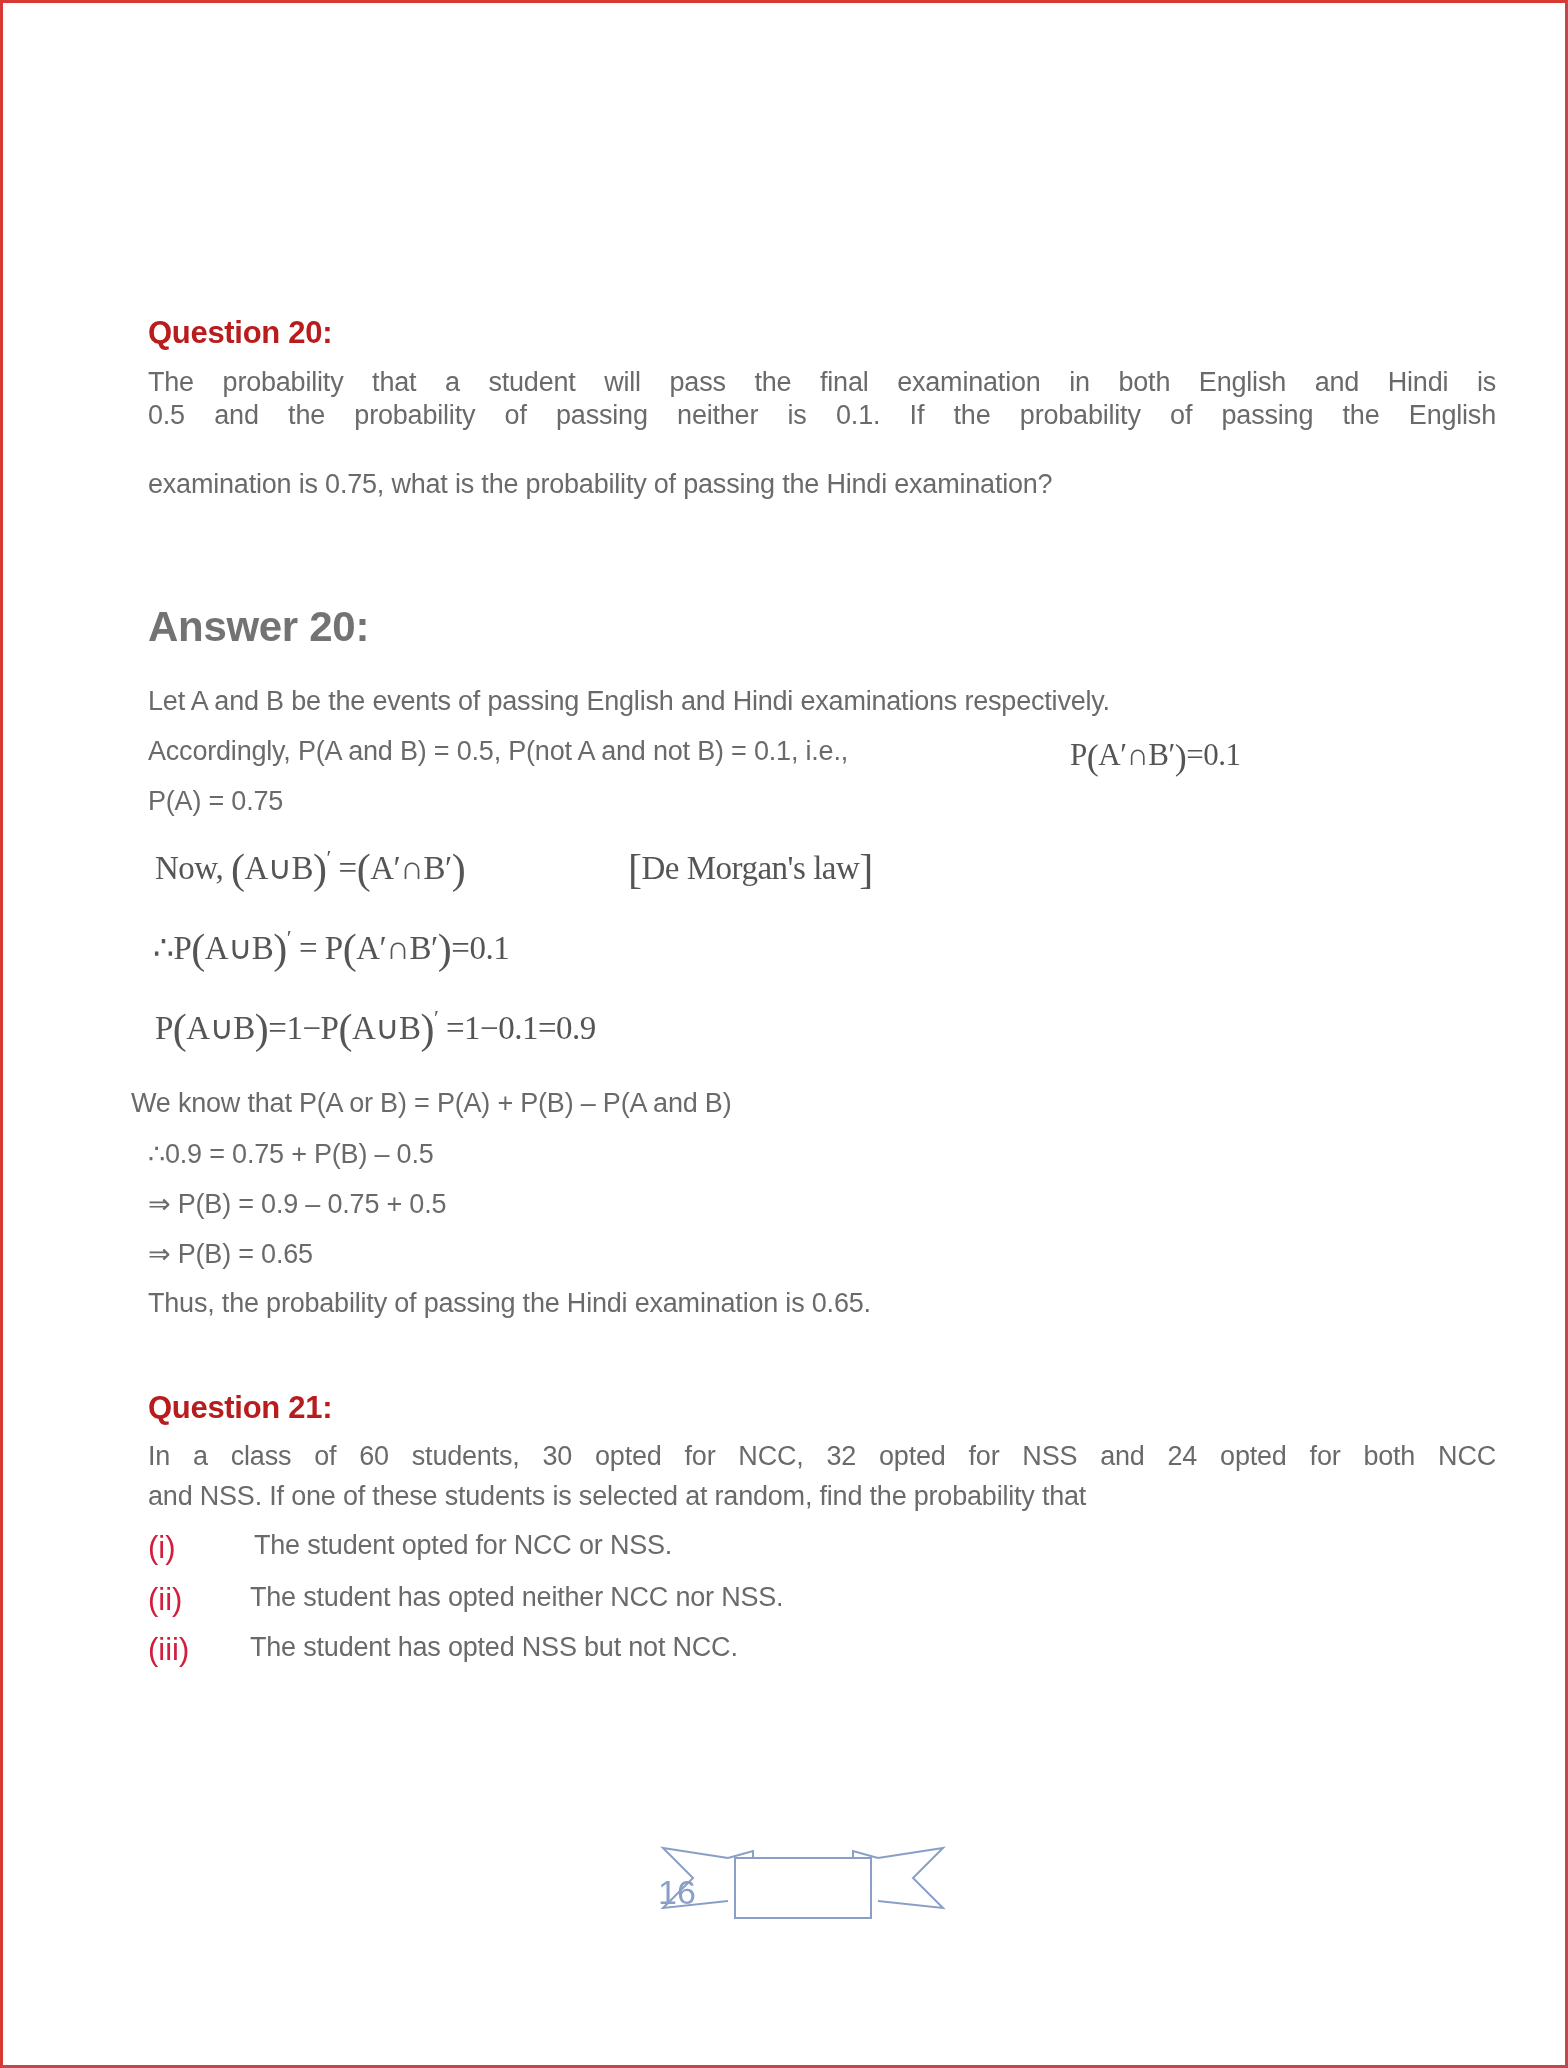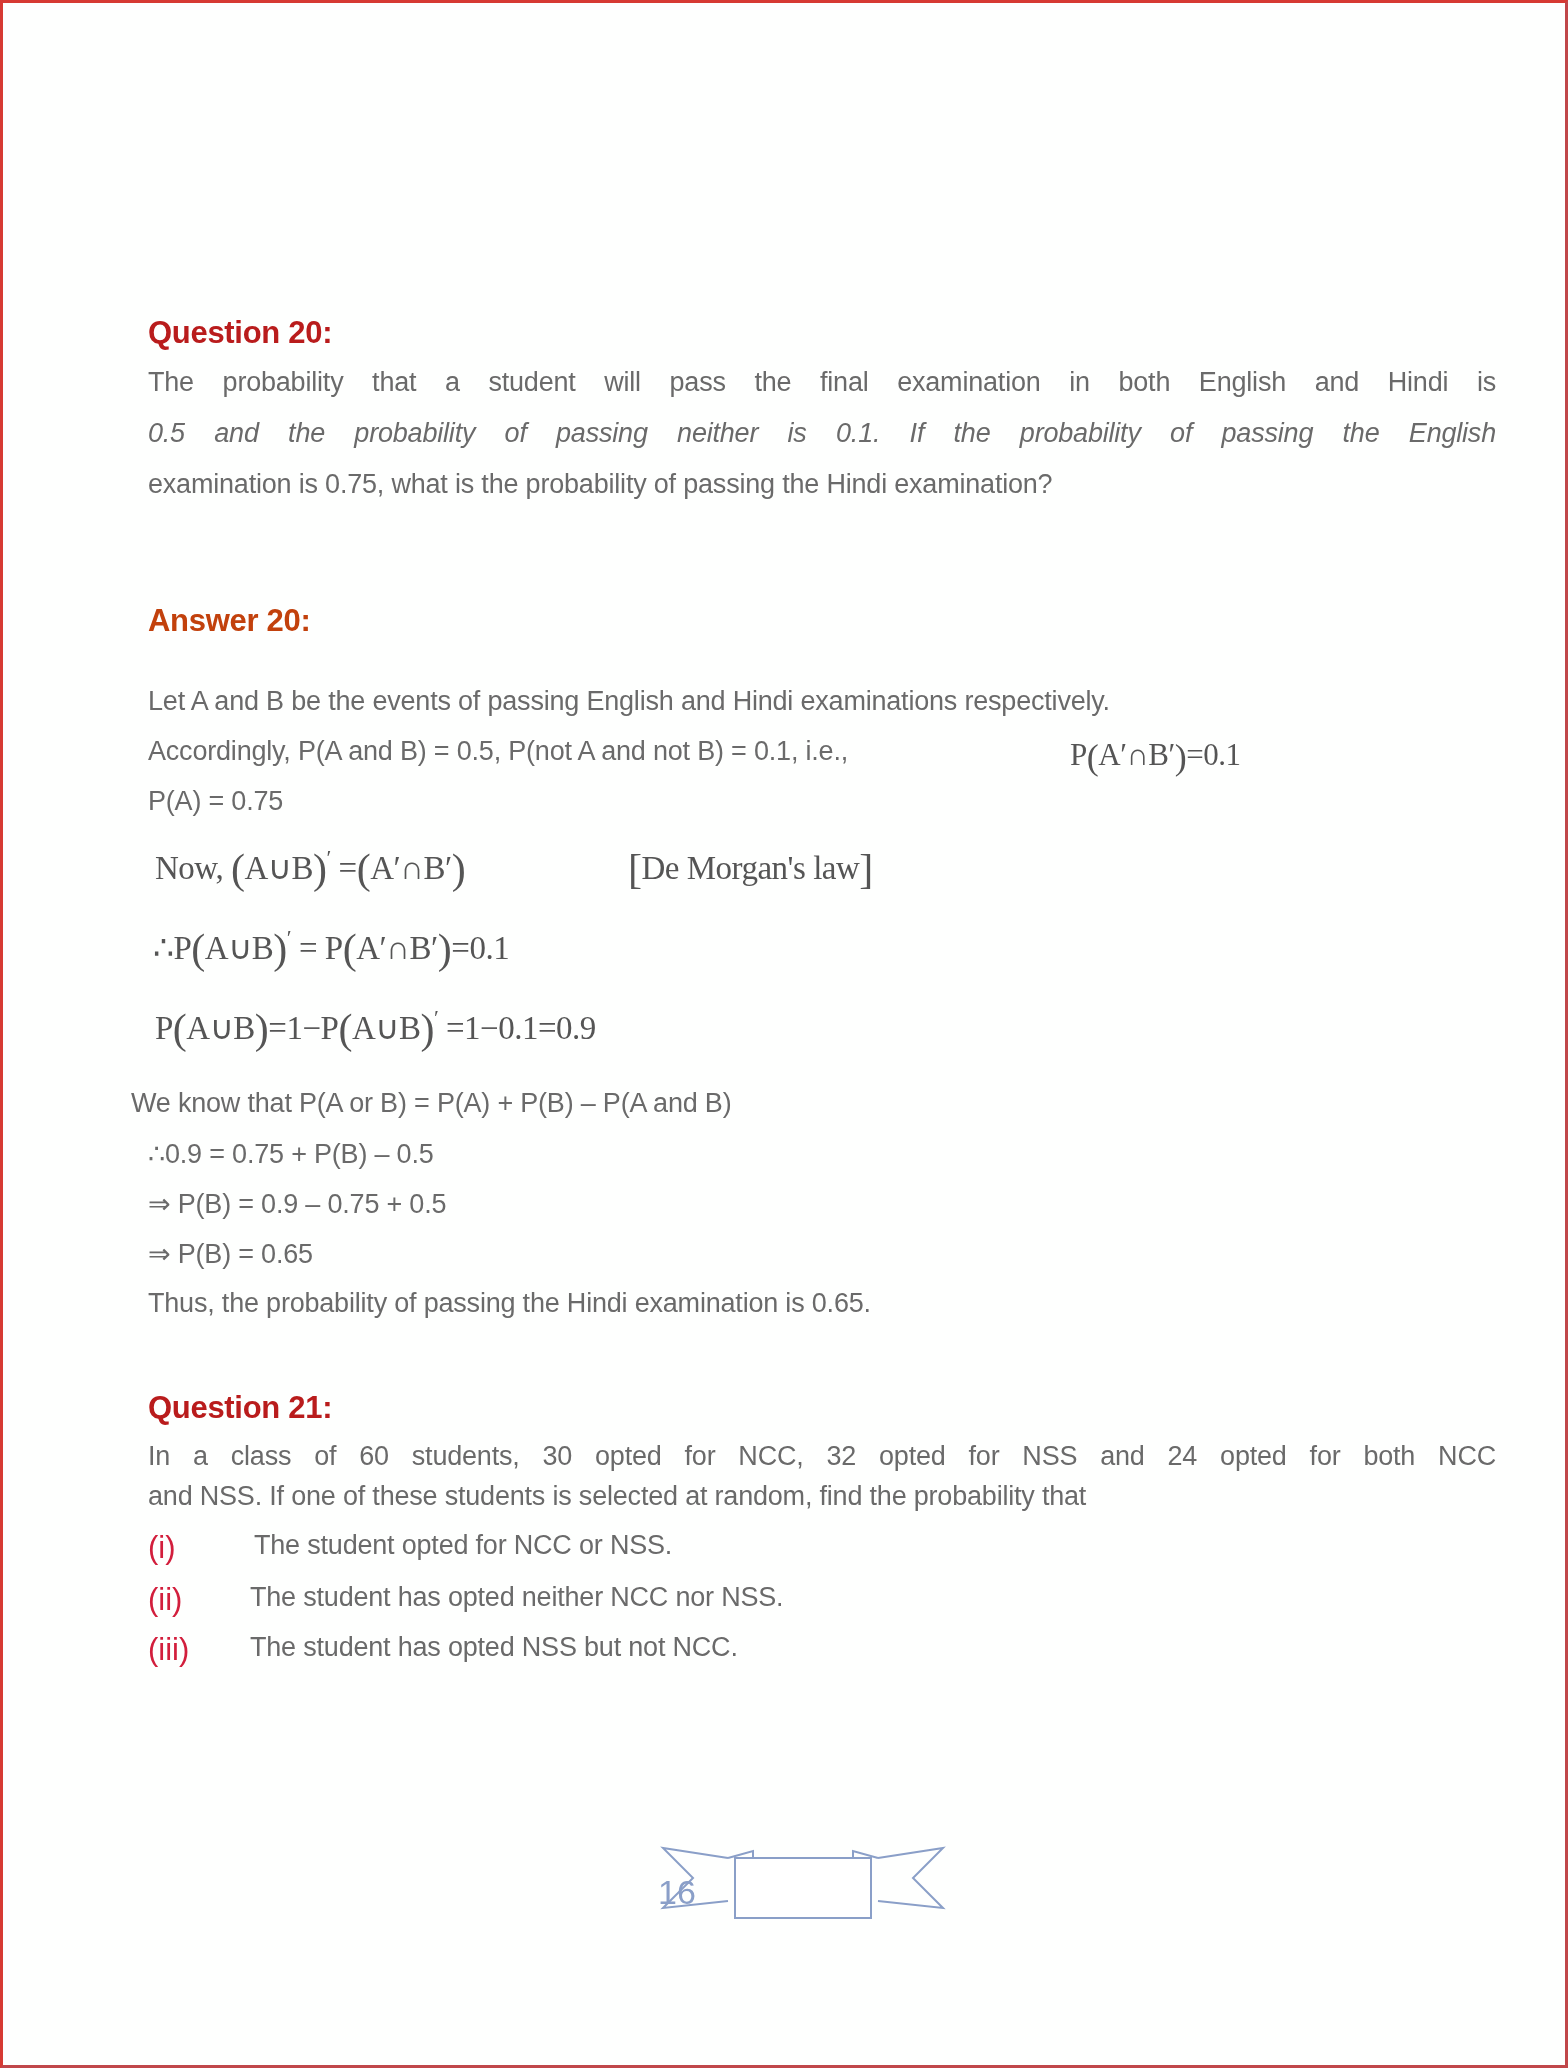--- a/index.html
+++ b/index.html
@@ -12,22 +12,22 @@
     border-bottom: 3px solid #c0474a;
     border-right: 3px solid #c0474a;
     background: #fefffe;
   }
   .abs { position: absolute; white-space: nowrap; }
   .heading-red {
     color: #b91c1c; font-family: "Liberation Sans", sans-serif;
     font-weight: bold; font-size: 31px; letter-spacing: -0.3px;
   }
   .heading-green {
-    color: #c2410c; font-family: "Liberation Sans", sans-serif;
-    font-weight: bold; font-size: 31px; letter-spacing: -0.3px;
+    color: #737373; font-family: "Liberation Sans", sans-serif;
+    font-weight: bold; font-size: 42px; letter-spacing: -0.3px;
   }
   .body-text {
     color: #6a6a6a; font-family: "Liberation Sans", sans-serif;
     font-size: 27px; letter-spacing: -0.2px;
   }
   .serif-math {
     color: #555555; font-family: "Liberation Serif", serif;
     font-size: 33px; letter-spacing: -0.5px;
   }
   .serif-math .big { font-size: 42px; vertical-align: -4px; font-weight: lighter; }
@@ -40,21 +40,21 @@
     color: #8a9fc8; font-family: "Liberation Sans", sans-serif; font-size: 34px;
   }
 </style>
 </head>
 <body>
 
 <div class="page">
 
   <div class="abs heading-red" style="left:145px; top:312px;">Question 20:</div>
   <div class="abs body-text justify" style="left:145px; top:364px;">The probability that a student will pass the final examination in both English and Hindi is</div>
-  <div class="abs body-text justify" style="left:145px; top:415px;font-style:italic;">0.5 and the probability of passing neither is 0.1. If the probability of passing the English</div>
+  <div class="abs body-text justify" style="left:145px; top:397px;">0.5 and the probability of passing neither is 0.1. If the probability of passing the English</div>
   <div class="abs body-text" style="left:145px; top:466px;">examination is 0.75, what is the probability of passing the Hindi examination?</div>
 
   <div class="abs heading-green" style="left:145px; top:600px;">Answer 20:</div>
   <div class="abs body-text" style="left:145px; top:683px;">Let A and B be the events of passing English and Hindi examinations respectively.</div>
   <div class="abs body-text" style="left:145px; top:733px;">Accordingly, P(A and B) = 0.5, P(not A and not B) = 0.1, i.e.,</div>
   <div class="abs serif-math" style="left:1067px; top:733px; font-size:31px;">
     <span>P</span><span class="big" style="font-size:36px;">(</span><span>A′∩B′</span><span class="big" style="font-size:36px;">)</span><span>=0.1</span>
   </div>
   <div class="abs body-text" style="left:145px; top:783px;">P(A) = 0.75</div>
 

